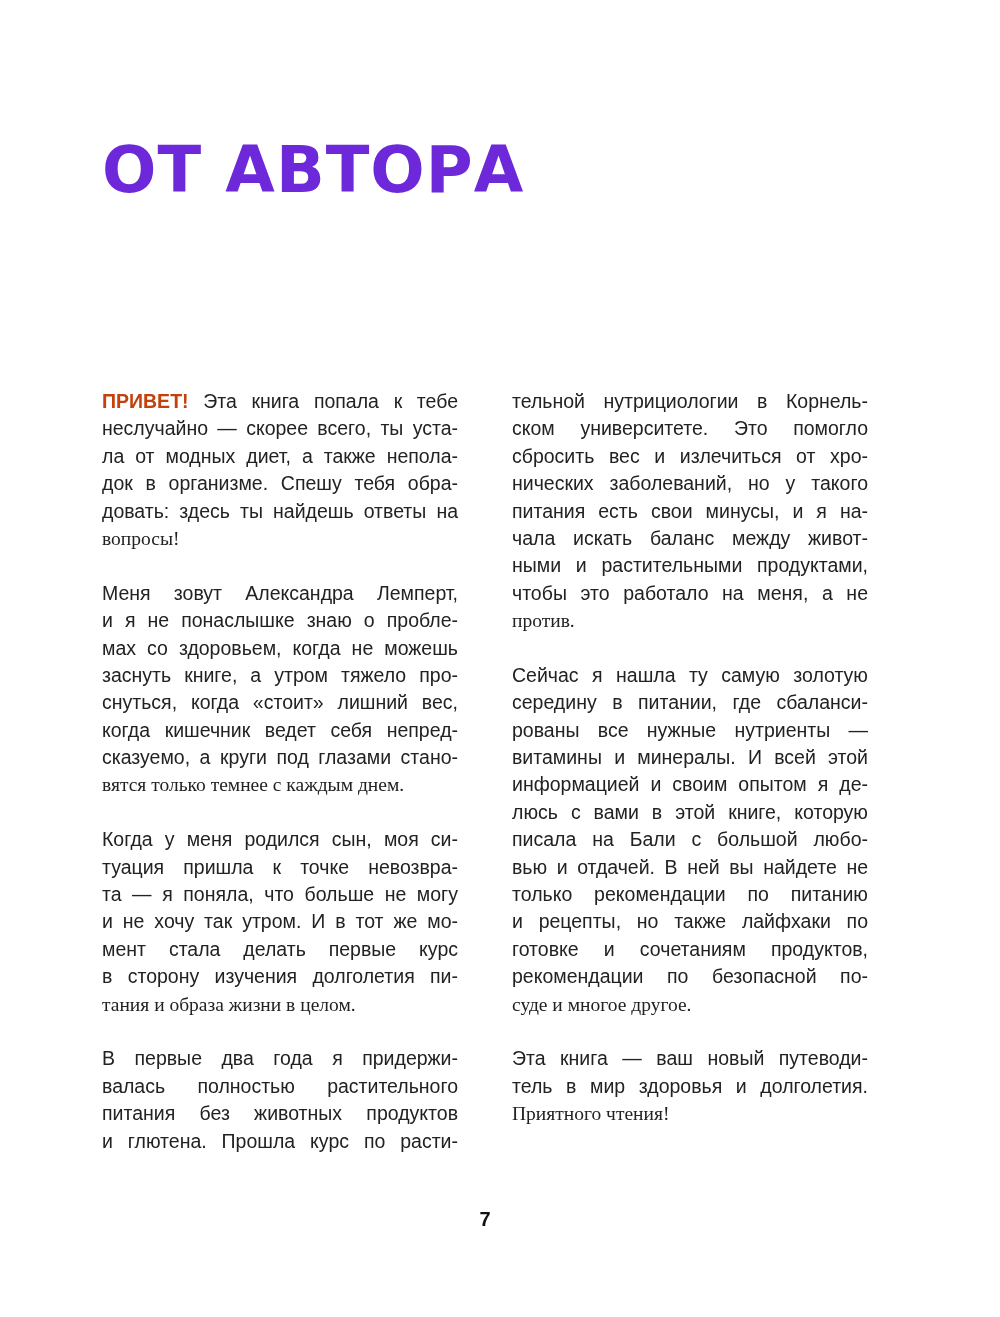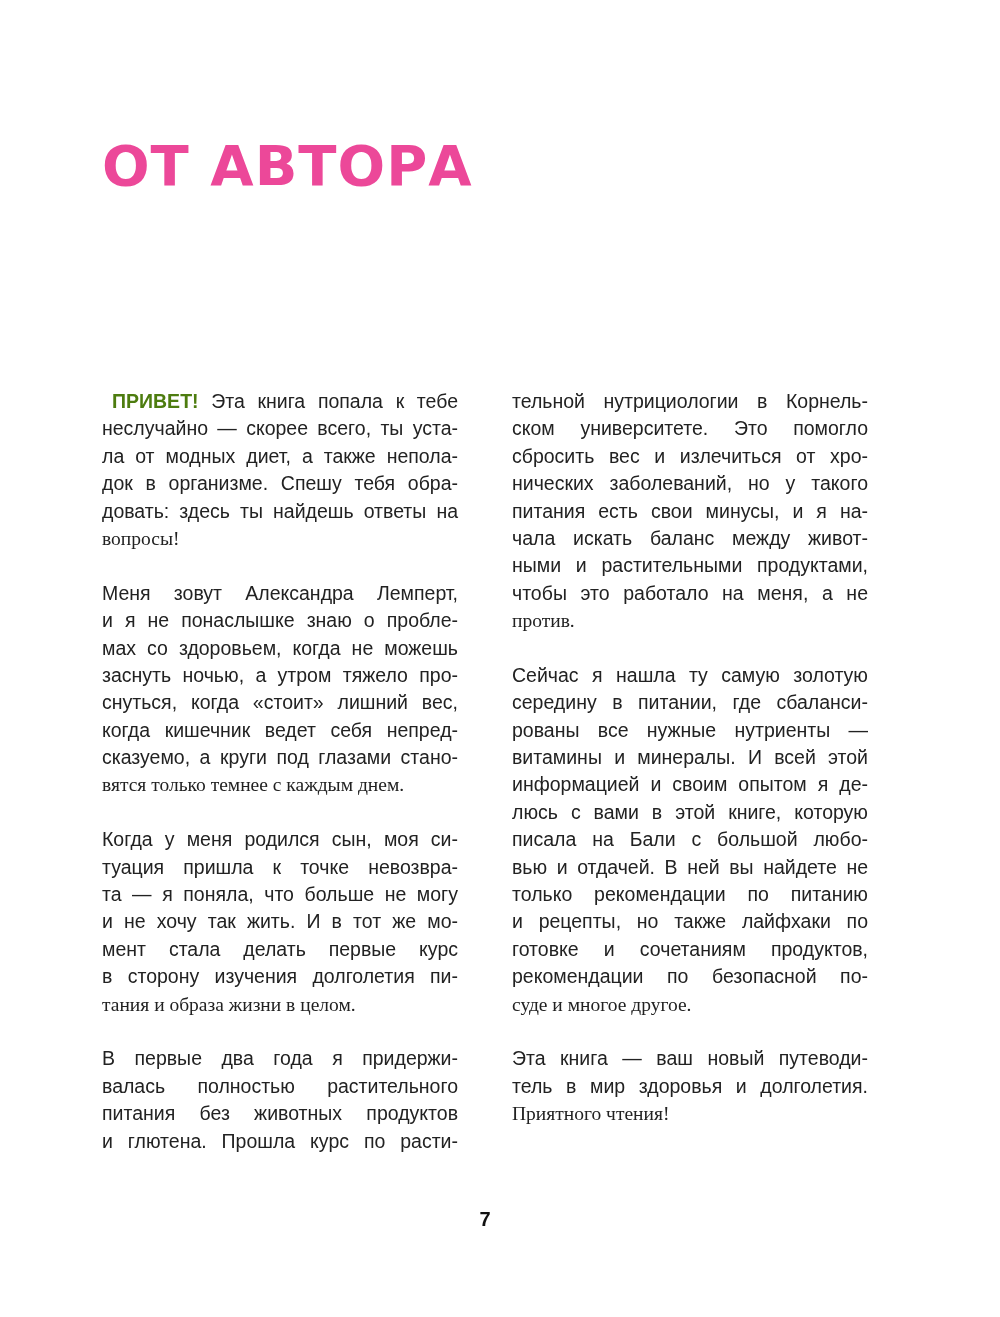--- a/index.html
+++ b/index.html
@@ -1,28 +1,28 @@
 <!DOCTYPE html>
 <html><head>
   <meta charset="utf-8">
   <style>
     html, body { margin: 0; padding: 0; background: #ffffff; }
     body { width: 1000px; height: 1317px; position: relative; overflow: hidden;
            font-family: "Liberation Sans", "DejaVu Sans", sans-serif; color: #222222; }
     .title { position: absolute; left: 102px; top: 138px; margin: 0;
              font-family: "DejaVu Sans", sans-serif; font-weight: bold;
-             font-size: 56px; letter-spacing: 1px; color: #ec4899; line-height: 1; }
+             font-size: 64px; letter-spacing: 1px; color: #6d28d9; line-height: 1; }
     .column { position: absolute; top: 388px; width: 356px; }
     .col-left { left: 102px; }
     .col-right { left: 512px; }
     .para { margin: 0 0 27.4px 0; }
     .line { display: block; height: 27.4px; line-height: 27.4px; font-size: 19.5px;
             text-align: justify; text-align-last: justify; white-space: nowrap; }
     .line.last { text-align-last: left; font-family: Liberation Serif, serif; }
-    .lead { font-weight: bold; color: #4d7c0f; margin-left: 10px; }
+    .lead { font-weight: bold; color: #c2410c; }
     .page-number { position: absolute; left: 0; width: 970px; top: 1208px;
                    text-align: center; font-weight: bold; font-size: 20px; color: #111111; }
   </style>
 </head>
 <body>
 
 <h1 class="title">ОТ АВТОРА</h1>
 
 <div class="column col-left">
   <p class="para">
@@ -30,31 +30,31 @@
     <span class="line">неслучайно — скорее всего, ты уста-</span>
     <span class="line">ла от модных диет, а также непола-</span>
     <span class="line">док в организме. Спешу тебя обра-</span>
     <span class="line">довать: здесь ты найдешь ответы на</span>
     <span class="line last">вопросы!</span>
   </p>
   <p class="para">
     <span class="line">Меня зовут Александра Лемперт,</span>
     <span class="line">и я не понаслышке знаю о пробле-</span>
     <span class="line">мах со здоровьем, когда не можешь</span>
-    <span class="line">заснуть ночью, а утром тяжело про-</span>
+    <span class="line">заснуть книге, а утром тяжело про-</span>
     <span class="line">снуться, когда «стоит» лишний вес,</span>
     <span class="line">когда кишечник ведет себя непред-</span>
     <span class="line">сказуемо, а круги под глазами стано-</span>
     <span class="line last">вятся только темнее с каждым днем.</span>
   </p>
   <p class="para">
     <span class="line">Когда у меня родился сын, моя си-</span>
     <span class="line">туация пришла к точке невозвра-</span>
     <span class="line">та — я поняла, что больше не могу</span>
-    <span class="line">и не хочу так жить. И в тот же мо-</span>
+    <span class="line">и не хочу так утром. И в тот же мо-</span>
     <span class="line">мент стала делать первые курс</span>
     <span class="line">в сторону изучения долголетия пи-</span>
     <span class="line last">тания и образа жизни в целом.</span>
   </p>
   <p class="para">
     <span class="line">В первые два года я придержи-</span>
     <span class="line">валась полностью растительного</span>
     <span class="line">питания без животных продуктов</span>
     <span class="line">и глютена. Прошла курс по расти-</span>
   </p>

